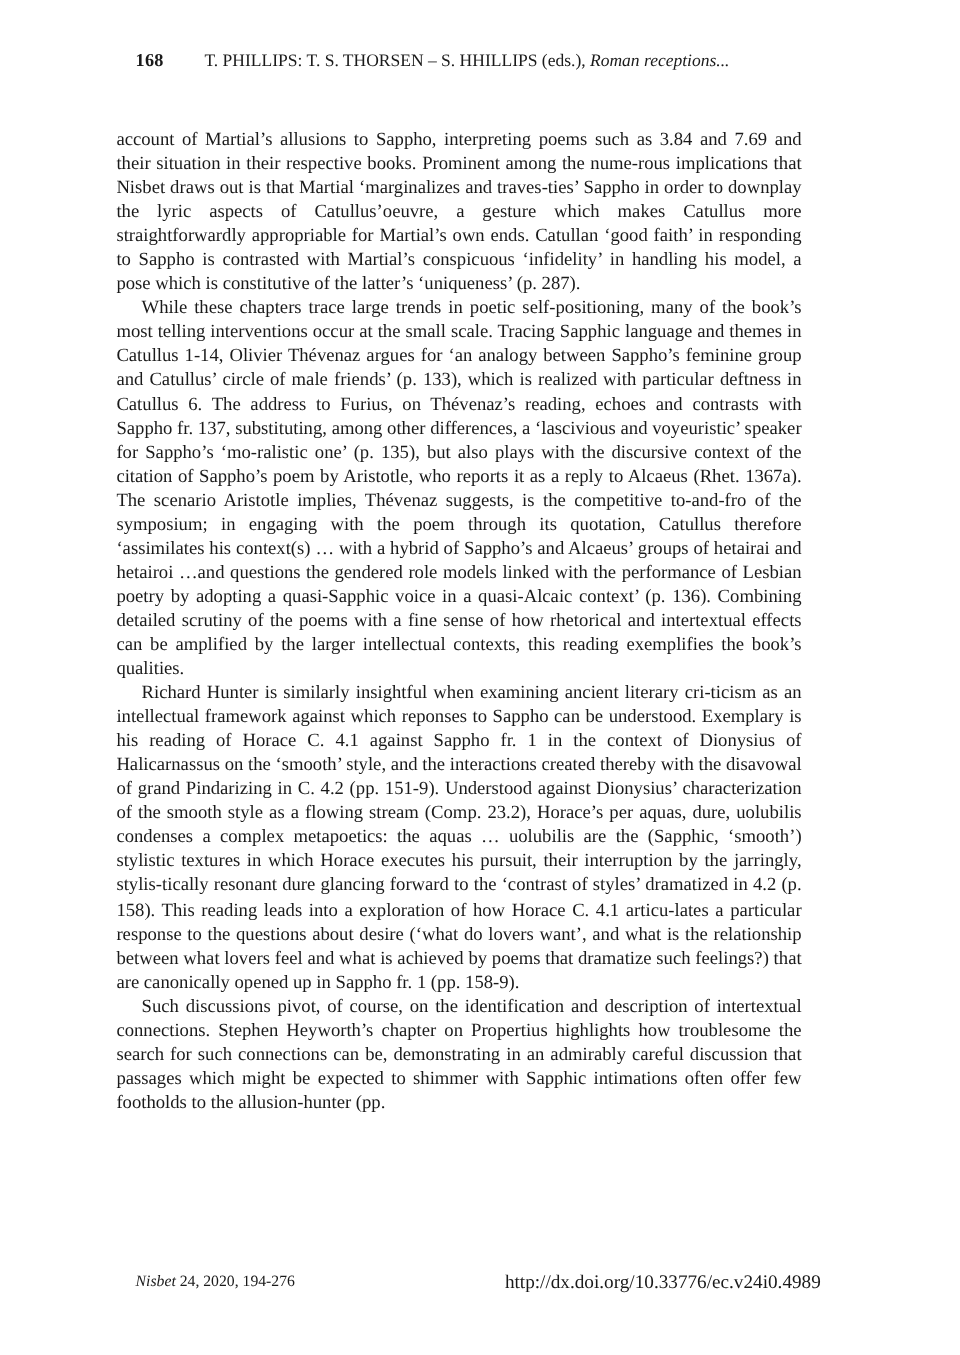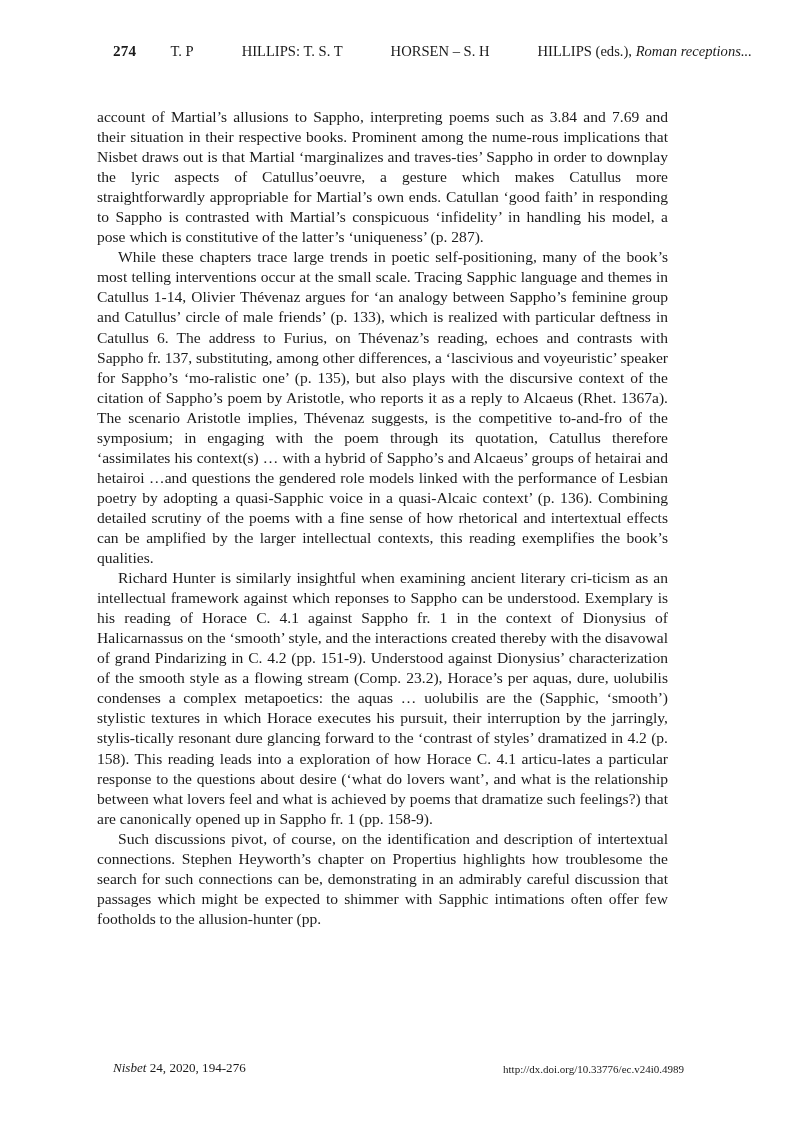--- a/index.html
+++ b/index.html
@@ -36,21 +36,20 @@
     font-weight: bold;
     font-size: 15.2px;
     letter-spacing: 0.2px;
   }
   .rh-text {
     margin-left: 34px;
   }
   .sc {
     font-variant: small-caps;
     font-feature-settings: "smcp" 1;
-    margin-left: 48px;
   }
   .rh-title {
     font-style: italic;
   }
 
   
   .body-block {
     position: absolute;
     left: 97px;
     top: 107px;
@@ -85,31 +84,31 @@
     position: absolute;
     left: 0;
     top: 0;
     white-space: nowrap;
   }
   .footer-right {
     position: absolute;
     right: 0;
     top: 1px;
     white-space: nowrap;
-    font-size: 11px;
+    font-size: 16px;
   }
   .journal { font-style: italic; }
 </style>
 </head>
 <body>
 
 <div class="page">
 
   <div class="running-head">
-    <span class="folio">274</span><span class="rh-text"><span>T. P</span><span class="sc">HILLIPS</span><span>: T. S. T</span><span class="sc">HORSEN</span><span> – S. H</span><span class="sc">HILLIPS</span><span> (eds.), </span><span class="rh-title">Roman receptions...</span></span>
+    <span class="folio">168</span><span class="rh-text"><span>T. P</span><span class="sc">HILLIPS</span><span>: T. S. T</span><span class="sc">HORSEN</span><span> – S. H</span><span class="sc">HILLIPS</span><span> (eds.), </span><span class="rh-title">Roman receptions...</span></span>
   </div>
 
   <div class="body-block">
       <p><span>account of Martial’s allusions to Sappho, interpreting poems such as 3.84 and 7.69 and their situation in their respective books. Prominent among the nume-rous implications that Nisbet draws out is that Martial ‘marginalizes and traves-ties’ Sappho in order to downplay the lyric aspects of Catullus’oeuvre, a gesture which makes Catullus more straightforwardly appropriable for Martial’s own ends. Catullan ‘good faith’ in responding to Sappho is contrasted with Martial’s conspicuous ‘infidelity’ in handling his model, a pose which is constitutive of the latter’s ‘uniqueness’ (p. 287).</span></p>
       <p class="indent"><span>While these chapters trace large trends in poetic self-positioning, many of the book’s most telling interventions occur at the small scale. Tracing Sapphic language and themes in Catullus 1-14, Olivier Thévenaz argues for ‘an analogy between Sappho’s feminine group and Catullus’ circle of male friends’ (p. 133), which is realized with particular deftness in Catullus 6. The address to Furius, on Thévenaz’s reading, echoes and contrasts with Sappho fr. 137, substituting, among other differences, a ‘lascivious and voyeuristic’ speaker for Sappho’s ‘mo-ralistic one’ (p. 135), but also plays with the discursive context of the citation of Sappho’s poem by Aristotle, who reports it as a reply to Alcaeus (</span><span class="it">Rhet.</span><span> 1367a). The scenario Aristotle implies, Thévenaz suggests, is the competitive to-and-fro of the symposium; in engaging with the poem through its quotation, Catullus therefore ‘assimilates his context(s) … with a hybrid of Sappho’s and Alcaeus’ groups of </span><span class="it">hetairai</span><span> and </span><span class="it">hetairoi</span><span> …and questions the gendered role models linked with the performance of Lesbian poetry by adopting a quasi-Sapphic voice in a quasi-Alcaic context’ (p. 136). Combining detailed scrutiny of the poems with a fine sense of how rhetorical and intertextual effects can be amplified by the larger intellectual contexts, this reading exemplifies the book’s qualities.</span></p>
       <p class="indent"><span>Richard Hunter is similarly insightful when examining ancient literary cri-ticism as an intellectual framework against which reponses to Sappho can be understood. Exemplary is his reading of Horace </span><span class="it">C.</span><span> 4.1 against Sappho fr. 1 in the context of Dionysius of Halicarnassus on the ‘smooth’ style, and the interactions created thereby with the disavowal of grand Pindarizing in </span><span class="it">C.</span><span> 4.2 (pp. 151-9). Understood against Dionysius’ characterization of the smooth style as a flowing stream (</span><span class="it">Comp.</span><span> 23.2), Horace’s </span><span class="it">per aquas, dure, uolubilis</span><span> condenses a complex metapoetics: the </span><span class="it">aquas … uolubilis</span><span> are the (Sapphic, ‘smooth’) stylistic textures in which Horace executes his pursuit, their interruption by the jarringly, stylis-tically resonant </span><span class="it">dure</span><span> glancing forward to the ‘contrast of styles’ dramatized in 4.2 (p. 158). This reading leads into a exploration of how Horace </span><span class="it">C.</span><span> 4.1 articu-lates a particular response to the questions about desire (‘what do lovers want’, and what is the relationship between what lovers feel and what is achieved by poems that dramatize such feelings?) that are canonically opened up in Sappho fr. 1 (pp. 158-9).</span></p>
       <p class="indent"><span>Such discussions pivot, of course, on the identification and description of intertextual connections. Stephen Heyworth’s chapter on Propertius highlights how troublesome the search for such connections can be, demonstrating in an admirably careful discussion that passages which might be expected to shimmer with Sapphic intimations often offer few footholds to the allusion-hunter (pp.</span></p>
     </div>
 
   <div class="footer">

